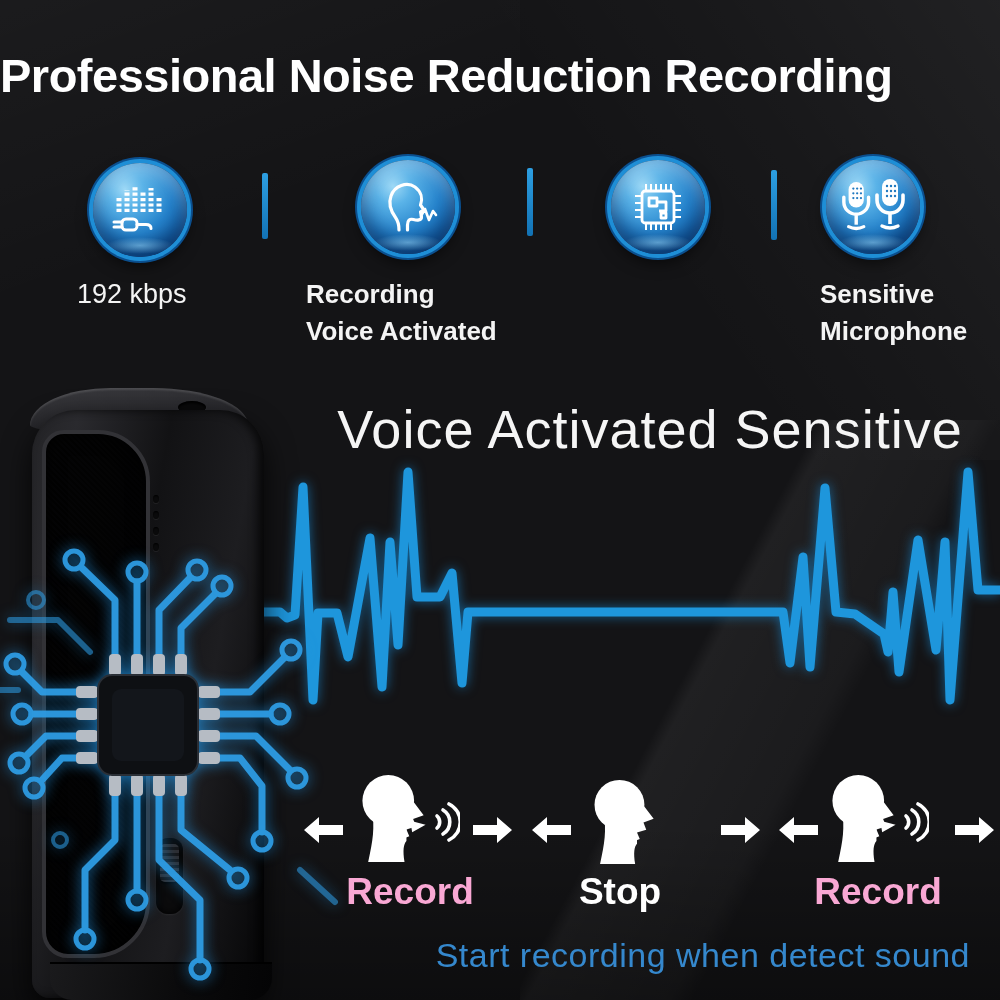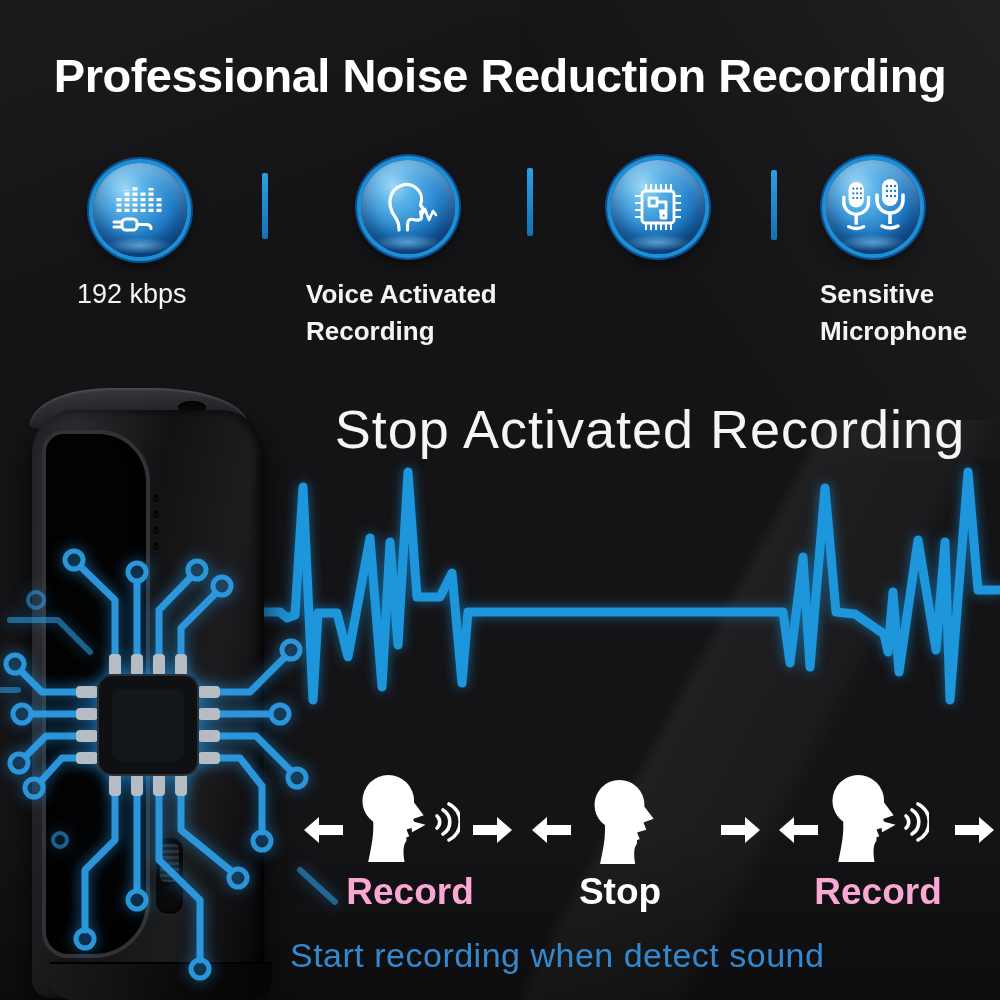--- a/index.html
+++ b/index.html
@@ -14,21 +14,21 @@
   .shade.s1{top:0;right:0;width:560px;height:460px;
     background:linear-gradient(235deg, rgba(255,255,255,.055) 0%, rgba(255,255,255,.02) 34%, transparent 60%);}
   .shade.s2{top:420px;right:0;width:480px;height:580px;
     background:linear-gradient(118deg, transparent 38%, rgba(255,255,255,.05) 40%, rgba(255,255,255,.03) 58%, transparent 61%);}
   .shade.s3{top:0;left:0;width:520px;height:380px;
     background:linear-gradient(160deg, rgba(255,255,255,.03), transparent 55%);}
   .shade.s4{bottom:0;left:0;width:100%;height:220px;
     background:linear-gradient(0deg, rgba(0,0,0,.35), transparent 80%);}
 
   .title{
-    position:absolute;top:48px;left:0;width:1000px;text-align:center;
+    position:absolute;top:48px;left:0;width:1000px;text-align:left;
     color:#fff;font-size:47px;font-weight:700;letter-spacing:-.5px;
   }
 
   
   .ico-circle{
     position:absolute;width:94px;height:94px;border-radius:50%;
     background:radial-gradient(circle at 34% 28%, #9ed9f6 0%, #5ab3e8 20%, #2583cc 52%, #0b5096 88%, #0a4a8c 100%);
     box-shadow:0 0 0 4px #1e8ed6, 0 0 0 6px #0b4f8e, 0 8px 16px rgba(0,0,0,.65),
                inset 0 -12px 18px rgba(0,25,70,.55), inset 0 10px 14px rgba(255,255,255,.28);
   }
@@ -105,21 +105,21 @@
   .flow-item{position:absolute;z-index:5;}
   .head-icon svg path, .head-icon svg circle{fill:#fff;}
   .waves-icon svg path{fill:none;stroke:#fff;stroke-width:3.6;stroke-linecap:round;}
   .arrow-icon svg polygon{fill:#fff;}
   .flow-label{
     position:absolute;z-index:5;text-align:center;
     font-size:37px;font-weight:700;color:#f9a8d4;
   }
   .caption{
     position:absolute;top:936px;left:290px;width:680px;z-index:5;
-    text-align:left;font-size:34px;font-weight:500;letter-spacing:.5px;
+    text-align:right;font-size:34px;font-weight:500;letter-spacing:.5px;
     color:#3588cd;
   }
 </style>
 </head>
 <body>
 
 <div id="stage">
 
   <div class="shade s1"></div>
   <div class="shade s2"></div>
@@ -202,31 +202,31 @@
       </g>
     </svg>
   </div>
 
   <div class="vsep" style="left:262px;top:173px;height:66px;"></div>
   <div class="vsep" style="left:527px;top:168px;height:68px;"></div>
   <div class="vsep" style="left:771px;top:170px;height:70px;"></div>
 
   <div class="feat-label kbps" style="left:77px;top:276px;">192 kbps</div>
   <div class="feat-label" style="left:306px;top:276px;">
+    <div>Recording</div>
     <div>Voice Activated</div>
-    <div>Recording</div>
   </div>
   <div class="feat-label" style="left:556px;top:276px;">
   </div>
   <div class="feat-label" style="left:820px;top:276px;">
     <div>Sensitive</div>
     <div>Microphone</div>
   </div>
 
-  <div class="subtitle">Stop Activated Recording</div>
+  <div class="subtitle">Voice Activated Sensitive</div>
 
   <svg id="waveform" width="1000" height="260" viewBox="0 0 1000 260">
     <polyline points="240,152 270,152 280,152 287,158 295,155 303,27 313,240 318,153 337,153 348,197 370,78 382,227 390,82 398,185 408,12 417,137 440,137 452,113 462,223 468,152 783,152 790,203 803,97 810,207 825,28 836,152 855,154 884,174 888,192 893,132 899,212 918,80 936,190 945,82 950,240 968,12 978,130 1000,130"></polyline>
   </svg>
 
   <div class="device">
     <div class="cap"></div>
     <div class="cap-hole"></div>
     <div class="body"></div>
     <div class="grille"></div>

